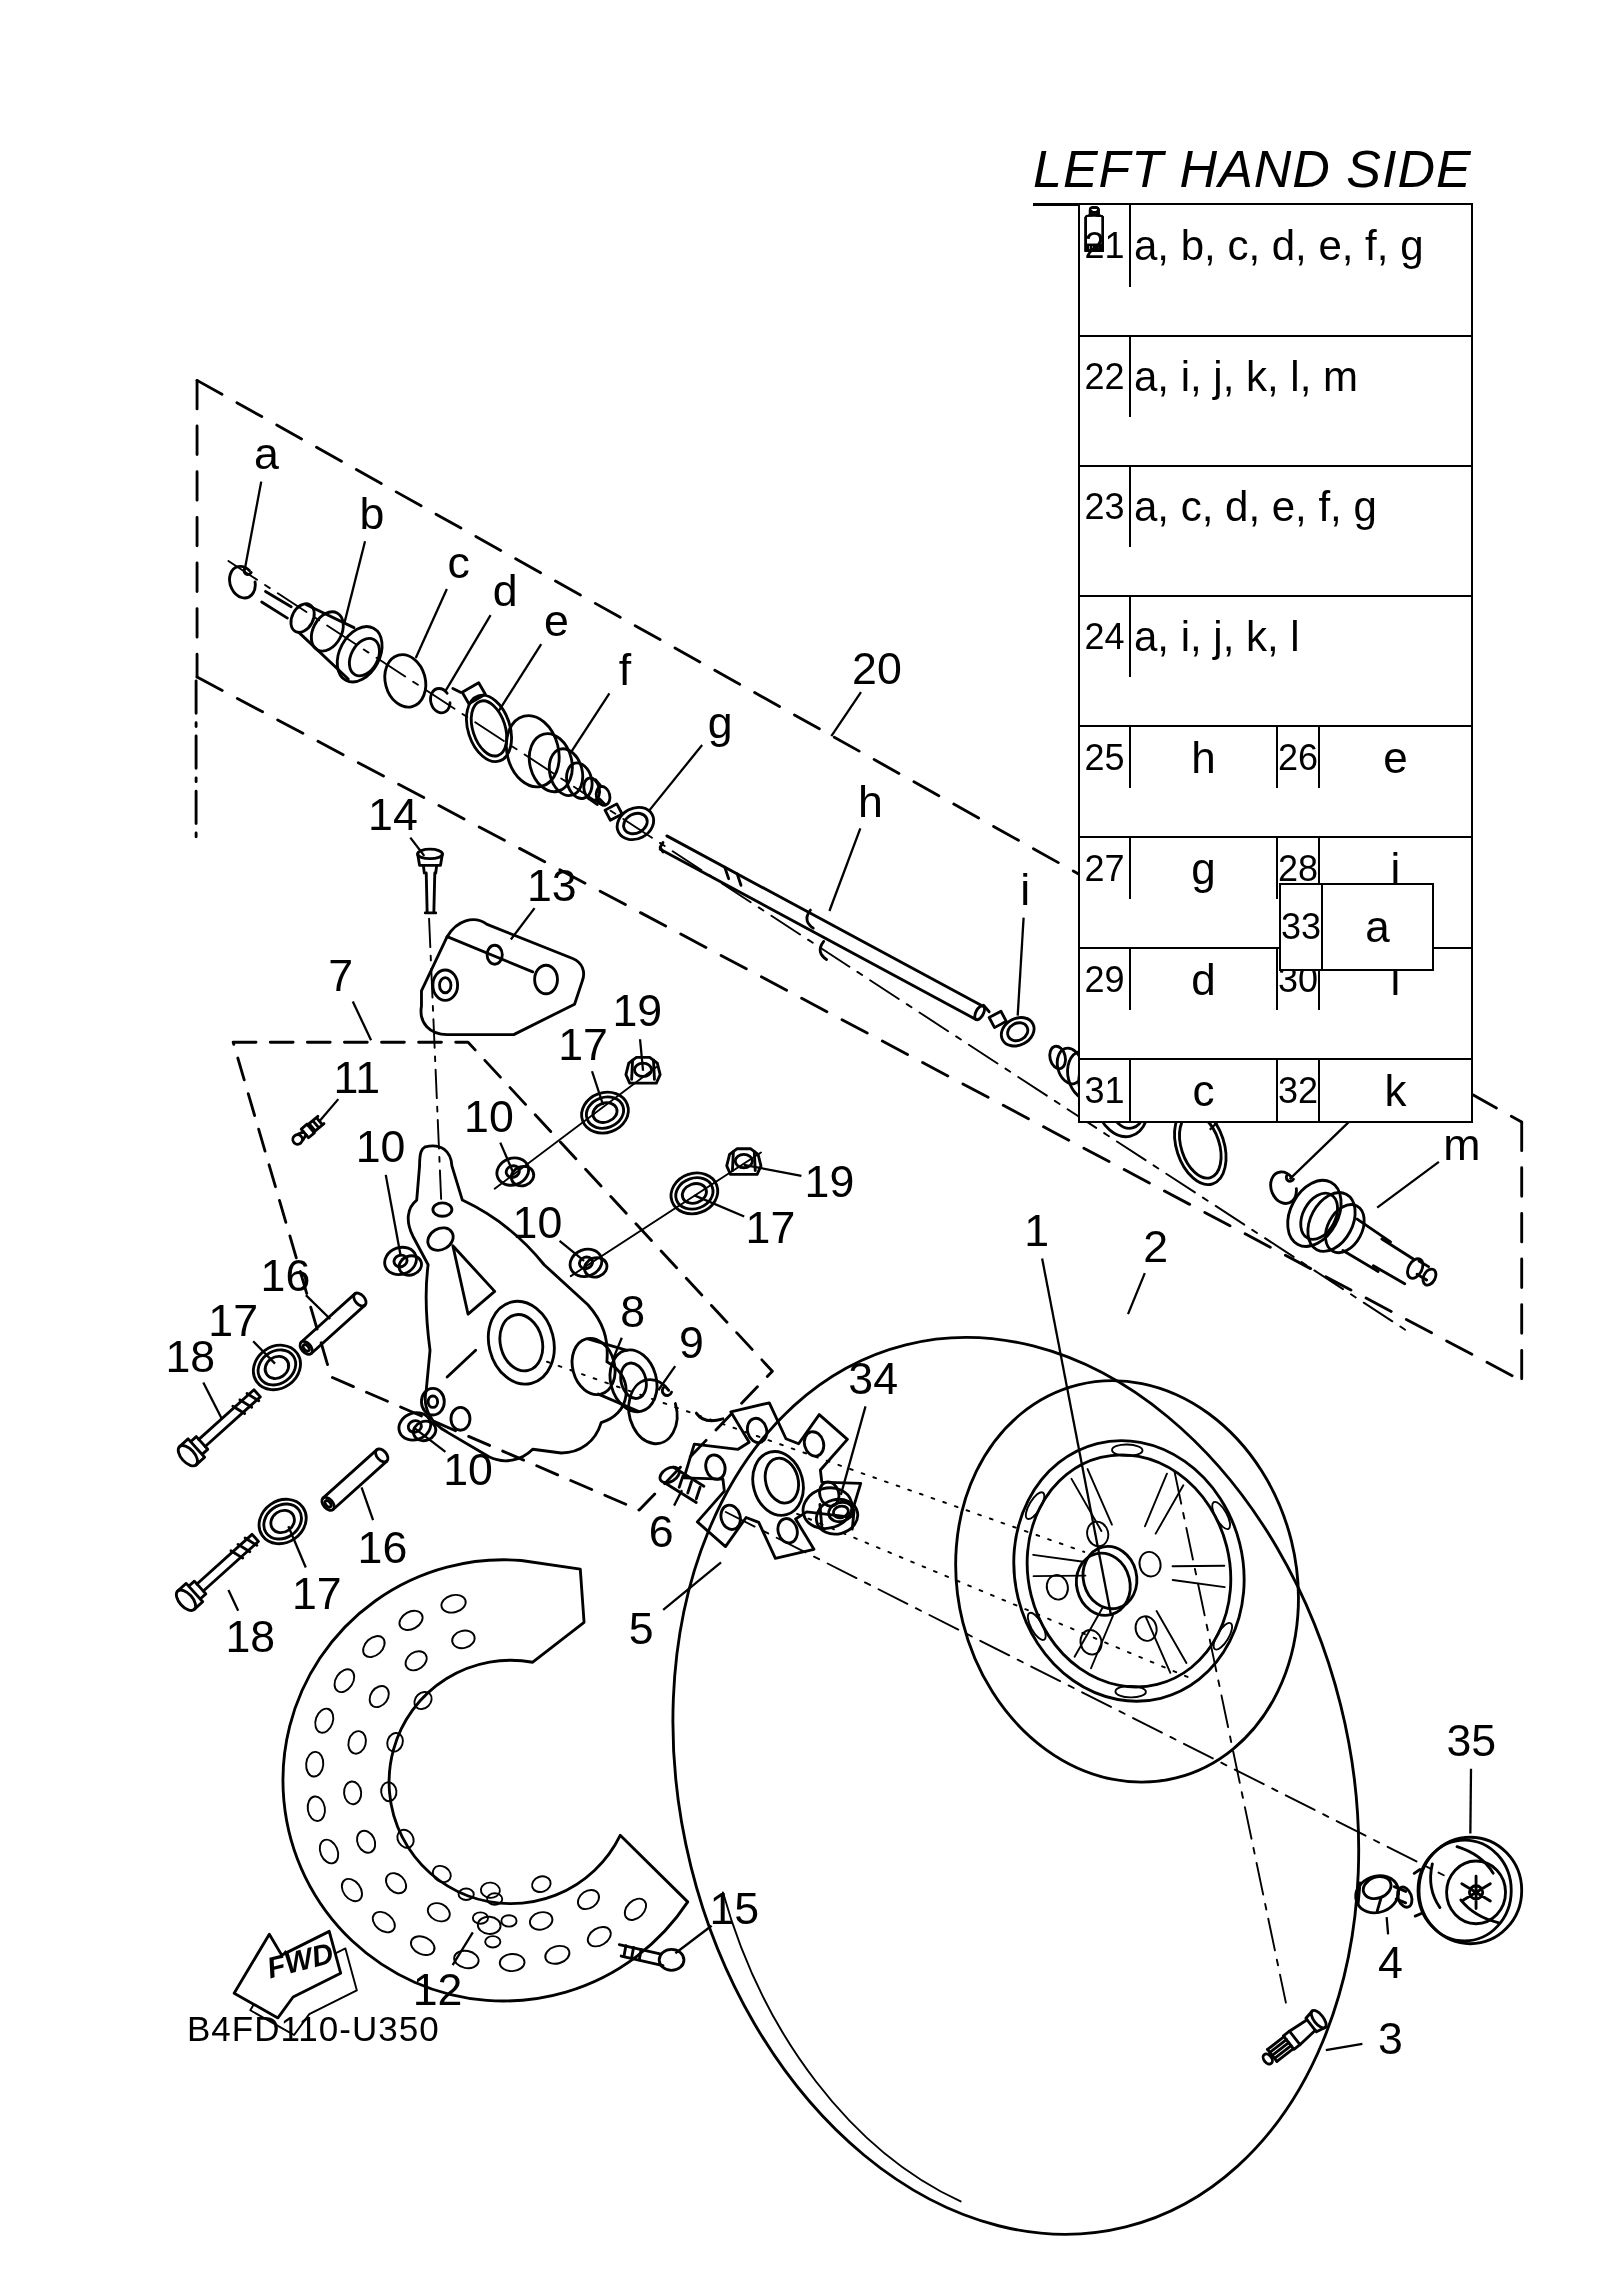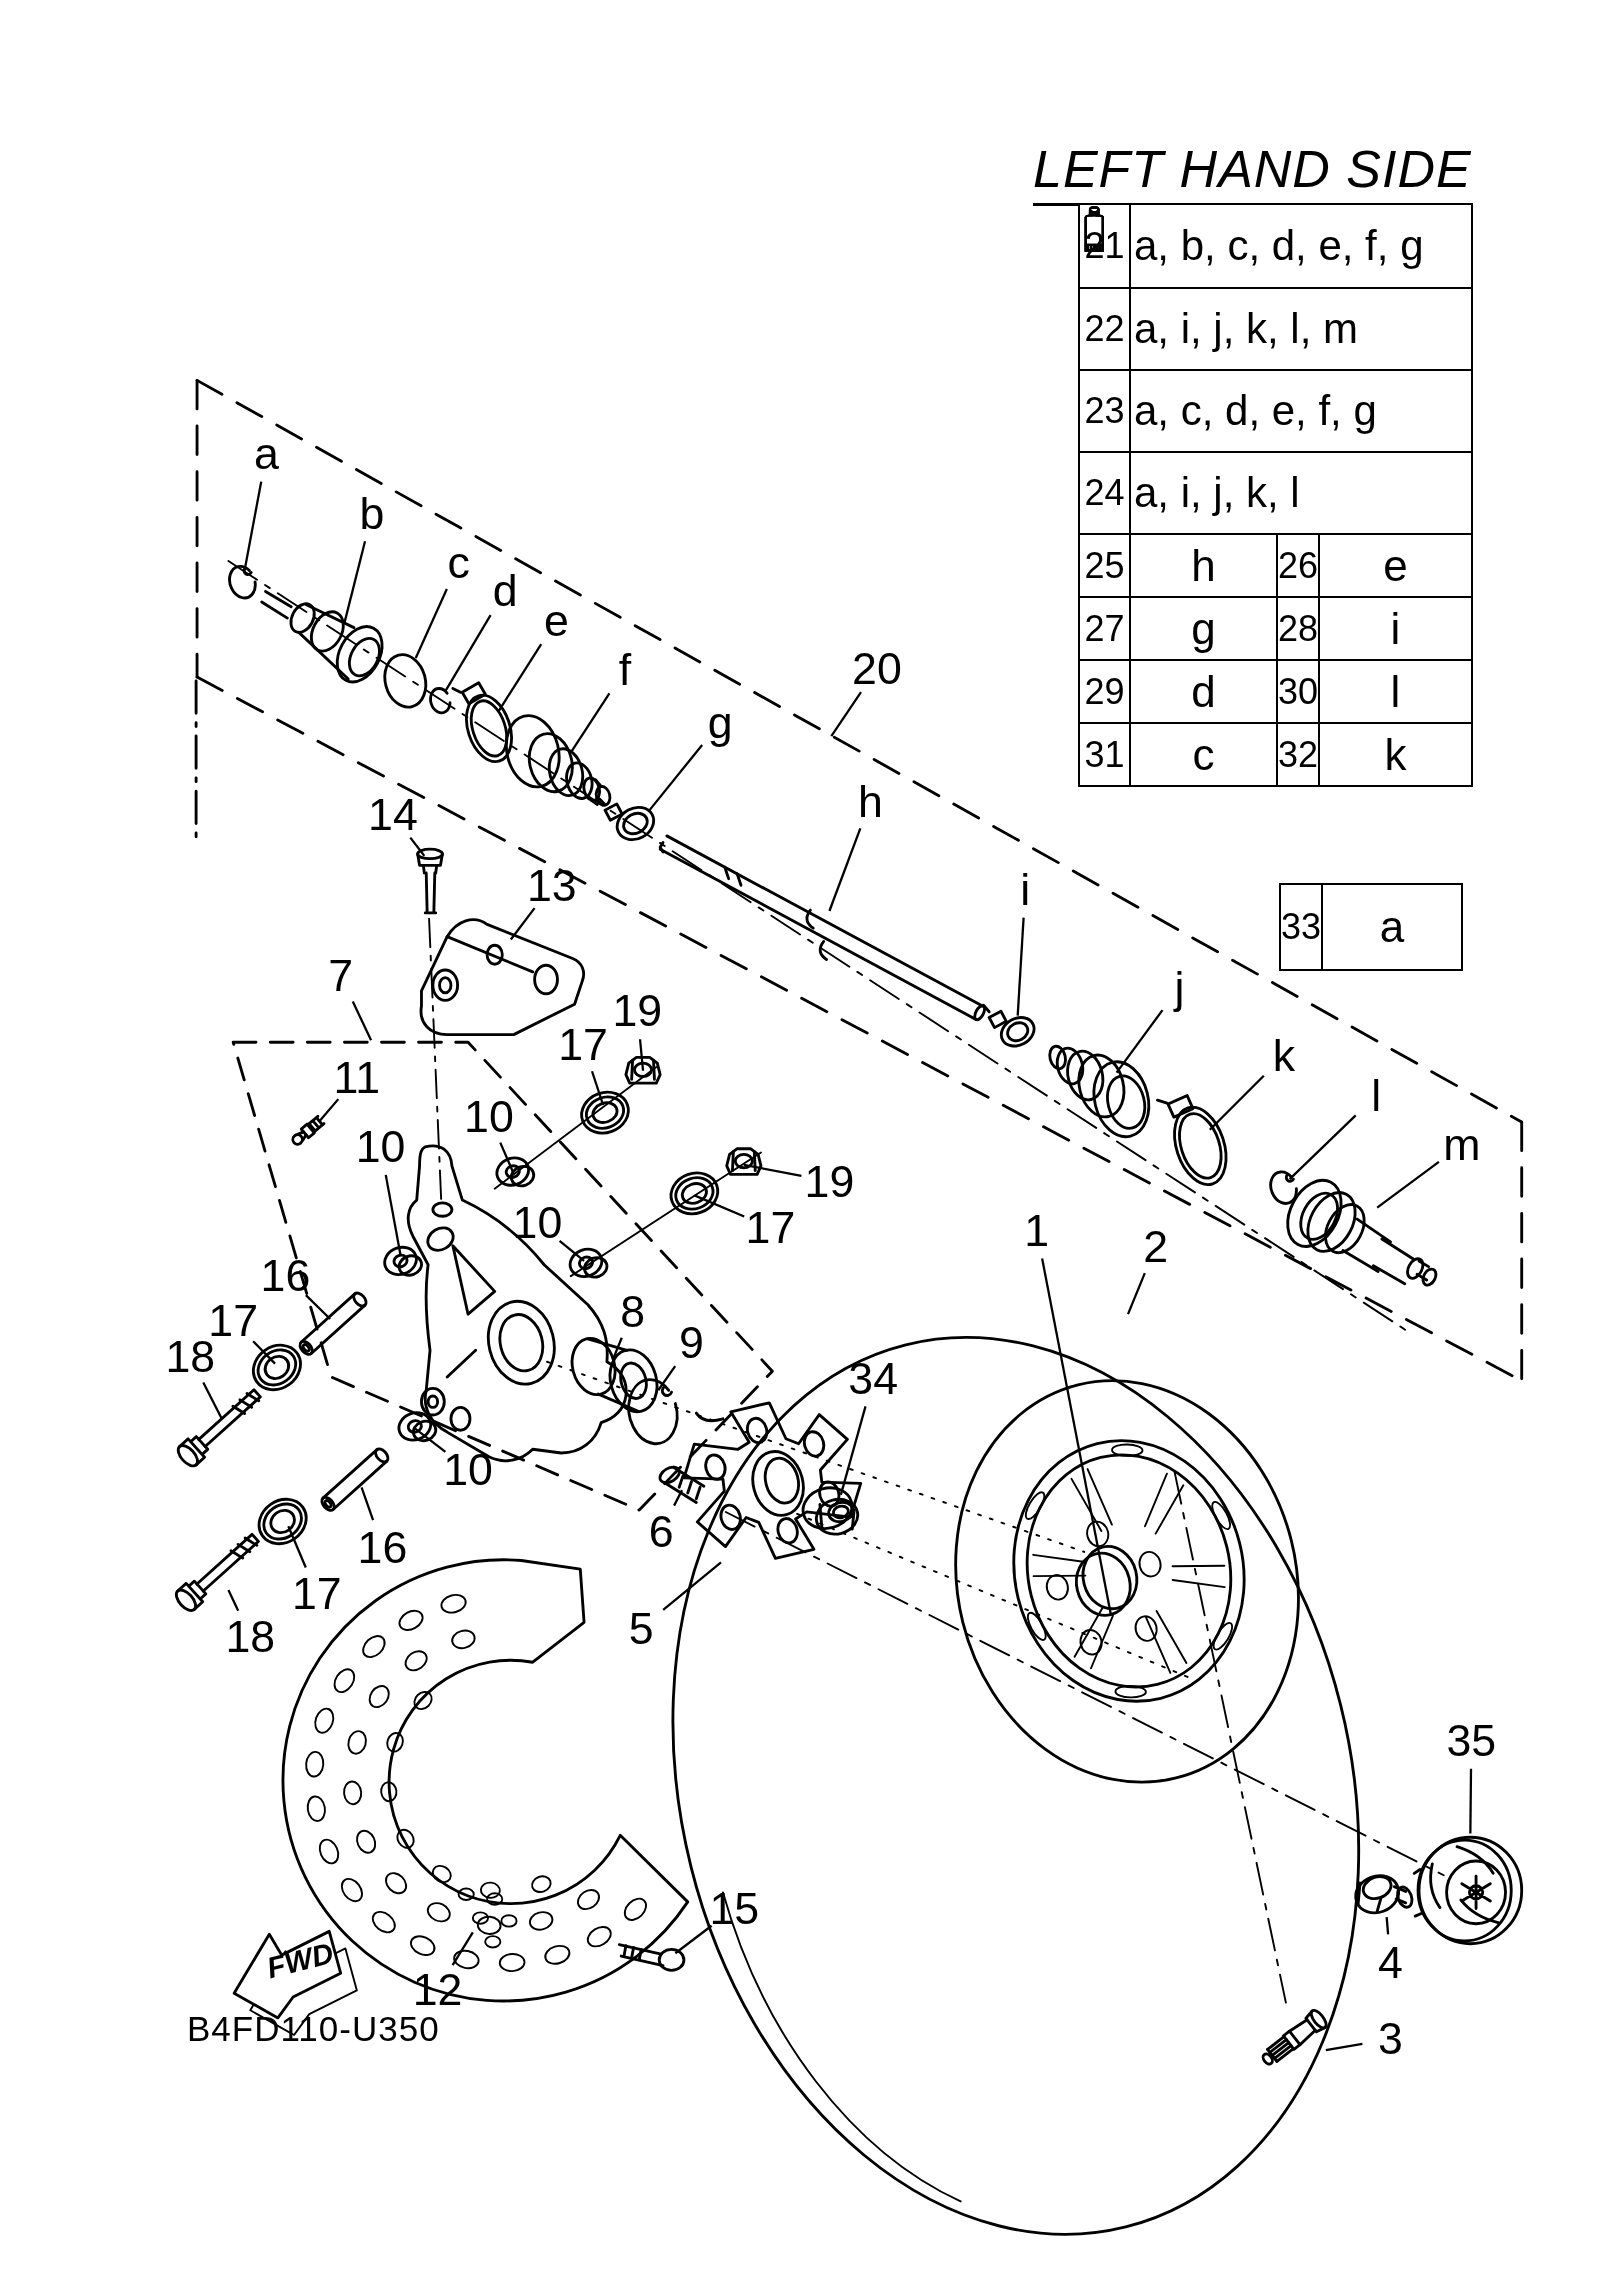--- a/index.html
+++ b/index.html
@@ -9,30 +9,30 @@
   svg .ln{stroke:#000;fill:none;stroke-width:3;stroke-linecap:round;stroke-linejoin:round;}
   svg .thin{stroke:#000;fill:none;stroke-width:2;stroke-linecap:round;}
   svg text{fill:#000;stroke:none;font-family:"Liberation Sans",sans-serif;}
   .callout-text{font-size:47px;}
   #title{position:absolute;left:1033px;top:139px;width:439px;text-align:left;
          font-size:52px;font-style:italic;letter-spacing:1px;border-bottom:3.8px solid #000;
          padding-bottom:3.8px;white-space:nowrap;}
   #ptable{position:absolute;left:1078px;top:203px;width:395px;border:2.9px solid #000;
           box-sizing:border-box;background:#fff;}
   .trow{display:flex;box-sizing:border-box;}
-  .trow + .trow{border-top:2.9px solid #000;}
+  .trow + .trow{border-top:2.9px solid #000;margin-top:48px;}
   .rw{height:82px;}
   .rp{height:63px;}
   .cell{display:flex;align-items:center;justify-content:center;}
   .numc{width:49px;border-right:2.9px solid #000;font-size:36px;flex:none;}
   .wide-content{flex:1;justify-content:flex-start;padding-left:3px;font-size:42px;gap:7.6px;}
   .valc{width:145px;border-right:2.9px solid #000;font-size:44px;flex:none;}
   .numc2{width:40px;border-right:2.9px solid #000;font-size:36px;flex:none;}
   .valc2{flex:1;font-size:44px;}
-  #tail-row{position:absolute;left:1279px;top:883px;width:184px;height:88px;
+  #tail-row{position:absolute;left:1279px;top:883px;width:155px;height:88px;
             border:2.9px solid #000;box-sizing:border-box;display:flex;background:#fff;}
   #diagram-code{position:absolute;left:187px;top:2009px;font-size:35px;letter-spacing:1px;}
   .tube{flex:none;}
 </style>
 </head>
 <body>
 
 <div id="page">
 
   <svg width="1617" height="2287" viewBox="0 0 1700 2405">

